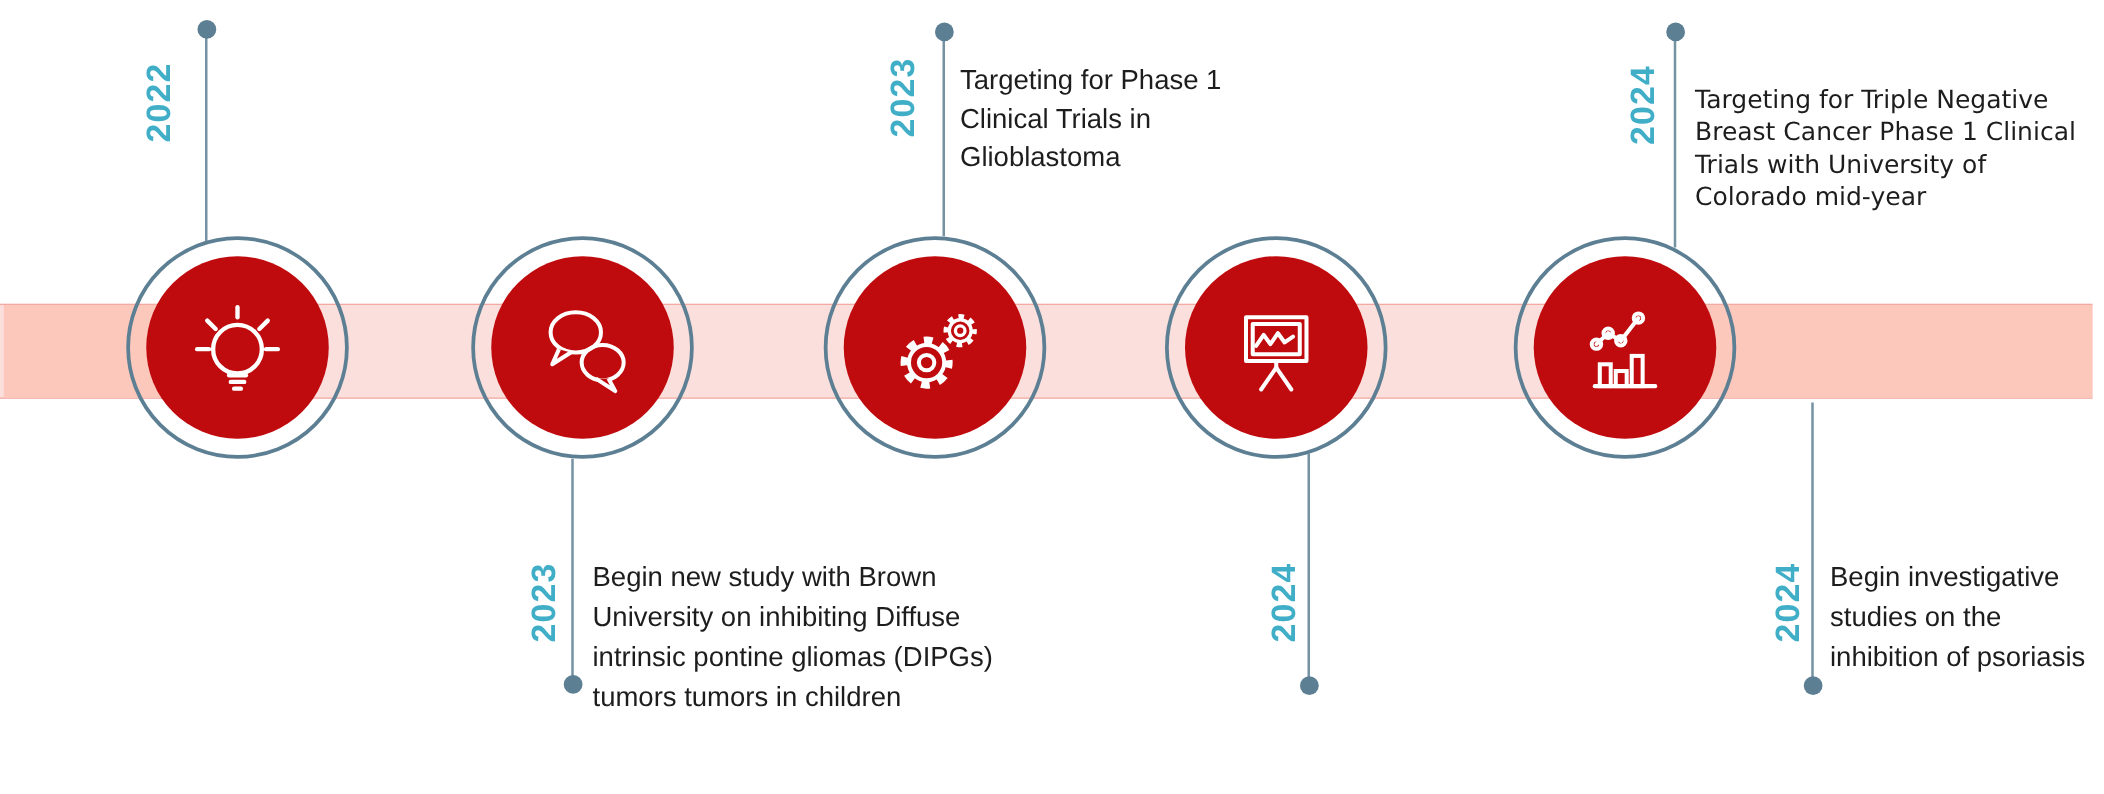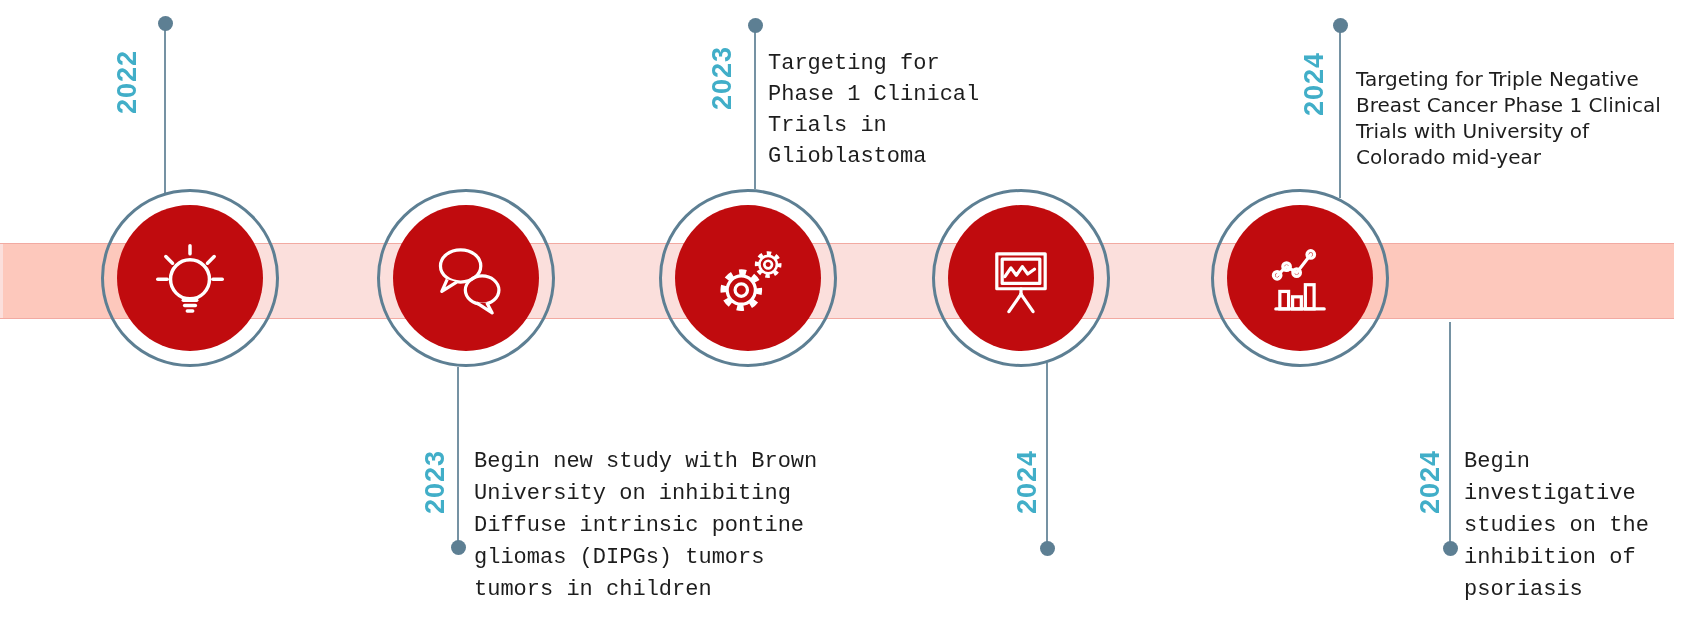--- a/index.html
+++ b/index.html
@@ -56,21 +56,21 @@
   .d2{left:451px;top:540px;} .d4{left:1040px;top:541px;} .d6{left:1443px;top:541px;}
   
   .year{
     position:absolute;writing-mode:vertical-rl;transform:rotate(180deg);
     font-weight:700;font-size:27px;letter-spacing:1px;color:var(--year-teal);
     z-index:5;line-height:1;
   }
   .y1{left:114px;top:50px;} .y3{left:709px;top:46px;} .y5{left:1301px;top:52px;}
   .y2{left:422px;top:450px;} .y4{left:1014px;top:450px;} .y6{left:1417px;top:450px;}
   
-  .desc{position:absolute;color:var(--text-dark);z-index:5;font-family:Liberation Mono, monospace;}
+  .desc{position:absolute;color:var(--text-dark);z-index:5;}
   .t1{left:178px;top:60px;width:292px;font-family:"DejaVu Sans",sans-serif;font-size:22px;line-height:28px;}
   .t3{left:768px;top:48px;width:240px;font-size:22px;line-height:31px;}
   .t5{left:1356px;top:66px;width:312px;font-family:"DejaVu Sans",sans-serif;font-size:20px;line-height:26px;}
   .t2{left:474px;top:446px;width:350px;font-size:22px;line-height:32px;}
   .t4{left:1063px;top:446px;width:222px;font-size:22px;line-height:32px;}
   .t6{left:1464px;top:446px;width:205px;font-size:22px;line-height:32px;}
 </style>
 </head>
 <body>
 

